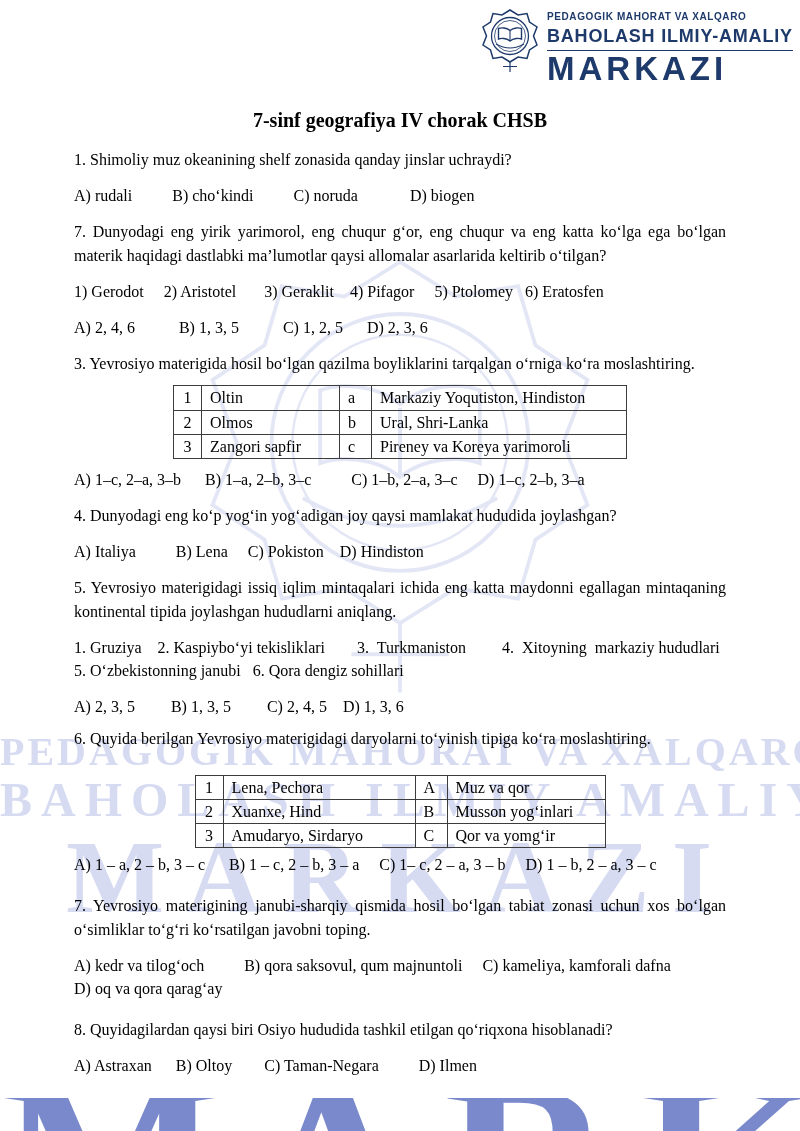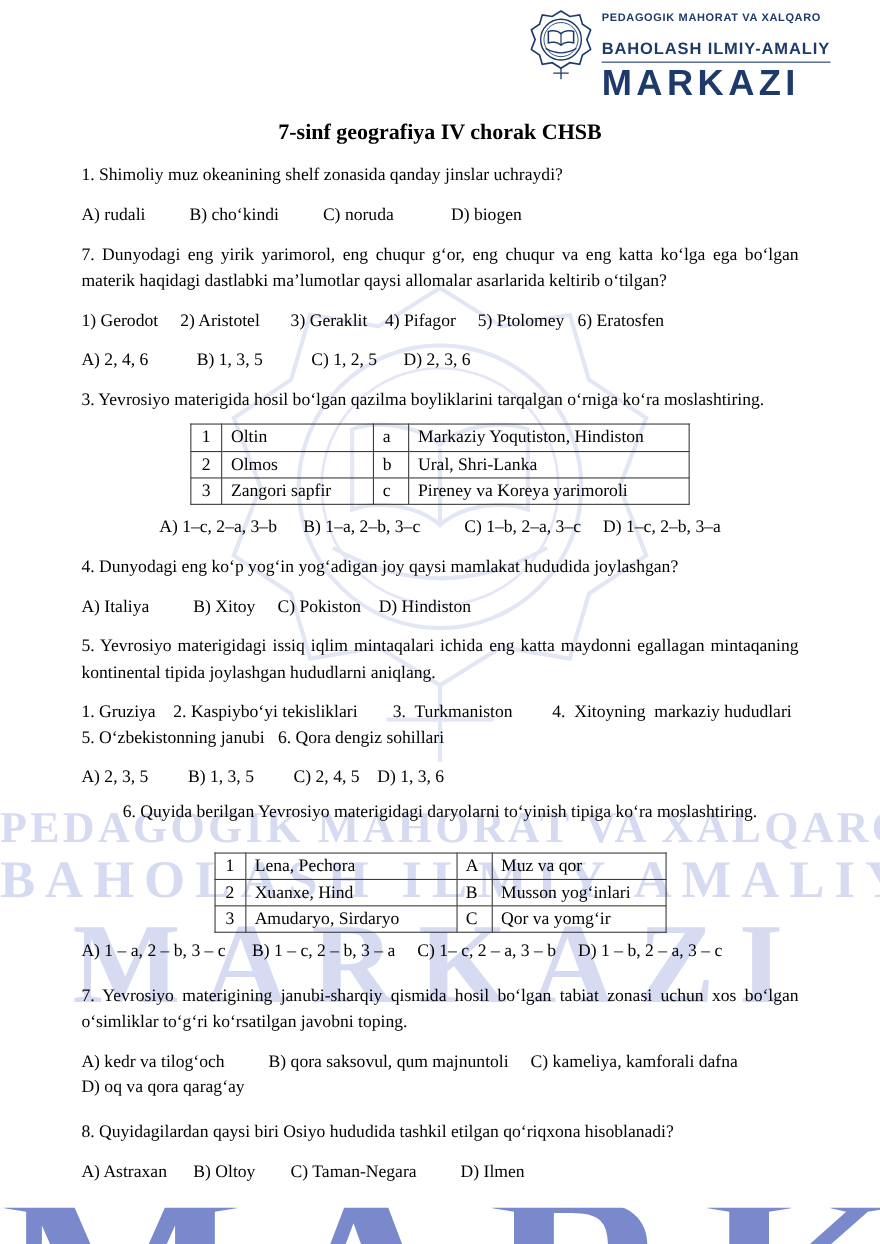--- a/index.html
+++ b/index.html
@@ -35,30 +35,30 @@
     color:#6375c3; opacity:.85; margin-top:-50px; white-space:nowrap;
   }
 
   
   .logo-block {
     position:absolute; top:8px; left:482px; display:flex; gap:9px;
     align-items:flex-start; z-index:2;
   }
   .logo-text { font-family:"Liberation Sans", sans-serif; color:#1e3a6b; padding-top:3px; }
   .logo-l1 { font-size:10px; font-weight:bold; letter-spacing:.6px; white-space:nowrap; }
-  .logo-l2 { font-size:15px; font-weight:bold; letter-spacing:.8px; white-space:nowrap;
-             border-bottom:1.5px solid #1e3a6b; padding-bottom:3px; margin-top:14px; }
+  .logo-l2 { font-size:18px; font-weight:bold; letter-spacing:.8px; white-space:nowrap;
+             border-bottom:1.5px solid #1e3a6b; padding-bottom:3px; margin-top:4px; }
   .logo-l3 { font-size:33px; font-weight:bold; letter-spacing:4px; line-height:1.1; white-space:nowrap; }
 
   
   .content { position:relative; z-index:2; padding:106px 74px 0 74px; font-size:16px; line-height:1.45; }
   .title { text-align:center; font-size:20px; font-weight:bold; margin-bottom:10px; }
   .q    { text-align:justify; margin-top:13px; }
   .opts { white-space:pre-wrap; margin-top:13px; }
-  .tight { margin-top:9px;text-align:center; }
+  .tight { margin-top:9px; }
 
   table.match { border-collapse:collapse; margin:10px auto 4px auto; font-size:16px; background:transparent; }
   table.match td { border:1px solid #3c3c3c; padding:0 8px; height:23px; }
   td.cn { width:28px; text-align:center; }
   td.cl { width:32px; }
   table.t1 td.cm { width:138px; }
   table.t1 td.cd { width:255px; }
   table.t2 td.cm { width:192px; }
   table.t2 td.cd { width:158px; }
 </style>
@@ -137,21 +137,21 @@
         <td class="cn">3</td>
         <td class="cm">Zangori sapfir</td>
         <td class="cl">c</td>
         <td class="cd">Pireney va Koreya yarimoroli</td>
       </tr>
     </tbody>
       </table>
     <p class="opts tight">A) 1–c, 2–a, 3–b      B) 1–a, 2–b, 3–c          C) 1–b, 2–a, 3–c     D) 1–c, 2–b, 3–a</p>
 
     <p class="q">4. Dunyodagi eng koʻp yogʻin yogʻadigan joy qaysi mamlakat hududida joylashgan?</p>
-    <p class="opts">A) Italiya          B) Xitoy     C) Pokiston    D) Hindiston</p>
+    <p class="opts">A) Italiya          B) Lena     C) Pokiston    D) Hindiston</p>
 
     <p class="q">5. Yevrosiyo materigidagi issiq iqlim mintaqalari ichida eng katta maydonni egallagan mintaqaning kontinental tipida joylashgan hududlarni aniqlang.</p>
     <p class="opts">1. Gruziya    2. Kaspiyboʻyi tekisliklari        3.  Turkmaniston         4.  Xitoyning  markaziy hududlari   5. Oʻzbekistonning janubi   6. Qora dengiz sohillari</p>
     <p class="opts">A) 2, 3, 5         B) 1, 3, 5         C) 2, 4, 5    D) 1, 3, 6</p>
 
     <p class="q tight">6.  Quyida berilgan Yevrosiyo materigidagi daryolarni toʻyinish tipiga koʻra moslashtiring.</p>
     <table class="match t2" style="margin-top:24px;">
       <tbody>
           <tr>
         <td class="cn">1</td>

